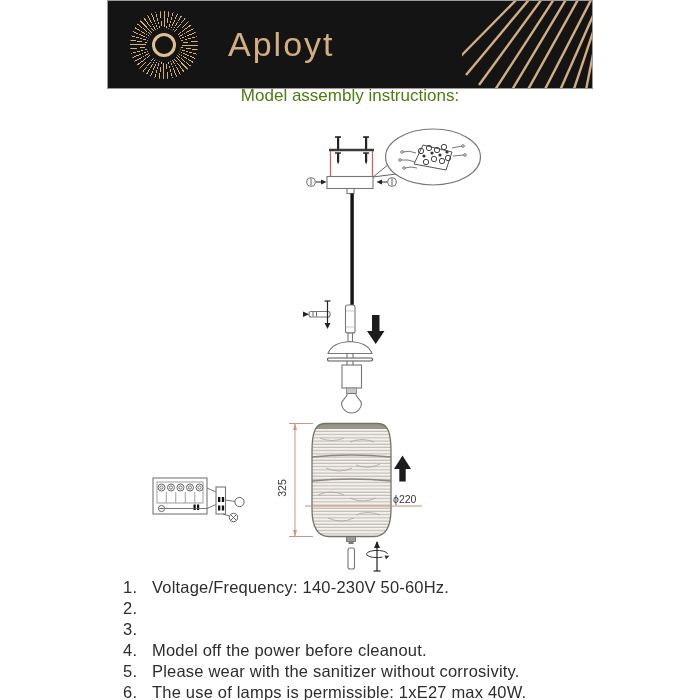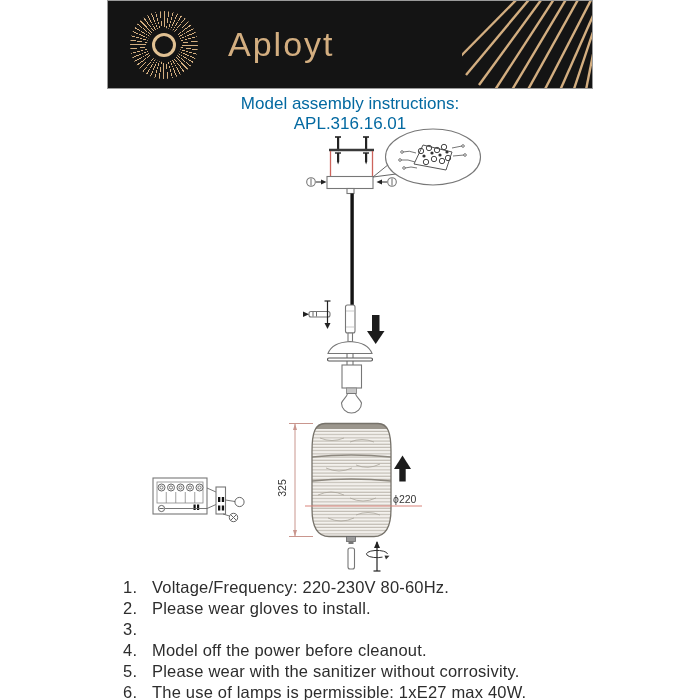--- a/index.html
+++ b/index.html
@@ -21,22 +21,22 @@
     background:var(--banner-bg);border:1px solid #9a9a9a;overflow:hidden;}
   .burst{position:absolute;left:22px;top:10px;width:68px;height:68px;border-radius:50%;
     background:repeating-conic-gradient(from 0deg,var(--gold) 0deg 1.6deg,transparent 1.6deg 7.5deg);}
   .burst-core{position:absolute;left:44px;top:32px;width:24px;height:24px;border-radius:50%;
     background:var(--banner-bg);border:3px solid #e0c092;box-shadow:0 0 0 5px var(--banner-bg);}
   .brand{position:absolute;left:120px;top:24px;font-size:34px;letter-spacing:2px;
     color:var(--gold);font-weight:400;}
   .rays{position:absolute;right:0;top:0;width:130px;height:87px;}
 
   
-  .title-block{position:absolute;left:0;top:94px;width:700px;text-align:center;
-    font-size:17px;line-height:20px;color:#0369a1;}
+  .title-block{position:absolute;left:0;top:86px;width:700px;text-align:center;
+    font-size:17px;line-height:20px;color:#4d7c0f;}
 
   
   .diagram{position:absolute;left:100px;top:120px;width:400px;height:460px;}
   .o{fill:#fff;stroke:#777;stroke-width:1.1;}
   .ln{stroke:#666;stroke-width:1;fill:none;}
   .blk{fill:var(--black);stroke:none;}
   .redl{stroke:var(--red);stroke-width:1.3;fill:none;}
   .diml{stroke:var(--dim);stroke-width:1;fill:none;}
   .dimf{fill:var(--dim);stroke:none;}
   .lbl{fill:var(--text);font-family:"Liberation Sans",sans-serif;font-size:10.5px;}
@@ -69,21 +69,20 @@
         <line x1="130" y1="-3" x2="80" y2="94"></line>
         <line x1="134" y1="8" x2="96" y2="94"></line>
         <line x1="134" y1="22" x2="110" y2="94"></line>
         <line x1="134" y1="38" x2="123" y2="94"></line>
       </g>
     </svg>
   </div>
 
   <div class="title-block">
     <div>Model assembly instructions:</div>
-    <div>APL.316.16.01</div>
   </div>
 
   <svg class="diagram" viewBox="0 0 400 460">
     <defs>
       <pattern id="ribs" width="6" height="3.2" patternUnits="userSpaceOnUse">
         <rect width="6" height="3.2" fill="#f3f1ed"></rect>
         <line x1="0" y1="1" x2="6" y2="1" stroke="#b3ada3" stroke-width="0.9"></line>
       </pattern>
       <clipPath id="shadeclip">
         <path d="M225,303.5 C215,303.5 212,313 212,331 L212,389 C212,407 217,416.5 229,416.5
@@ -299,26 +298,25 @@
       <circle cx="133.5" cy="397.5" r="4.2" fill="#fff" stroke="#555" stroke-width="0.9"></circle>
       <line x1="130.6" y1="394.6" x2="136.4" y2="400.4" class="ln"></line>
       <line x1="136.4" y1="394.6" x2="130.6" y2="400.4" class="ln"></line>
     </g>
   </svg>
 
   <div class="instructions">
 
       <div class="inst-row">
         <span class="inst-num">1.</span>
-        <span class="inst-text">Voltage/Frequency: 220-230V 80-60Hz.</span>
+        <span class="inst-text">Voltage/Frequency: 140-230V 50-60Hz.</span>
       </div>
 
       <div class="inst-row">
         <span class="inst-num">2.</span>
-        <span class="inst-text">Please wear gloves to install.</span>
       </div>
 
       <div class="inst-row">
         <span class="inst-num">3.</span>
       </div>
 
       <div class="inst-row">
         <span class="inst-num">4.</span>
         <span class="inst-text">Model off the power before cleanout.</span>
       </div>

